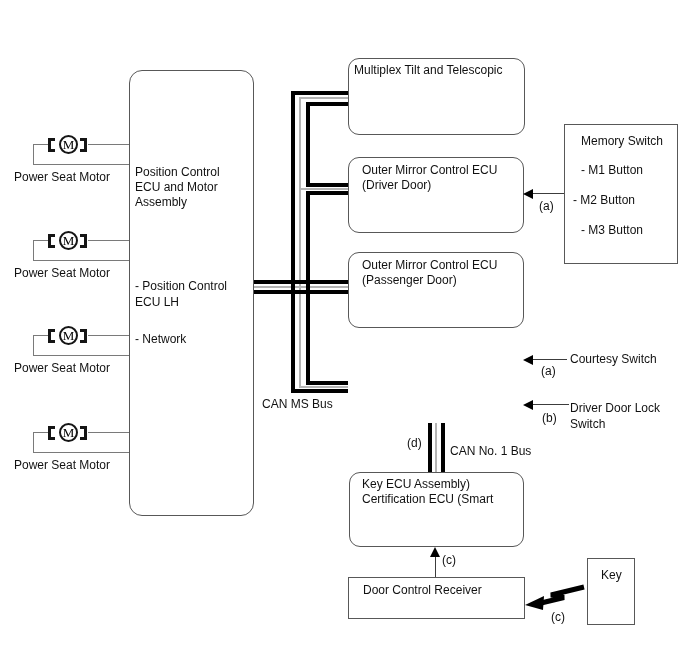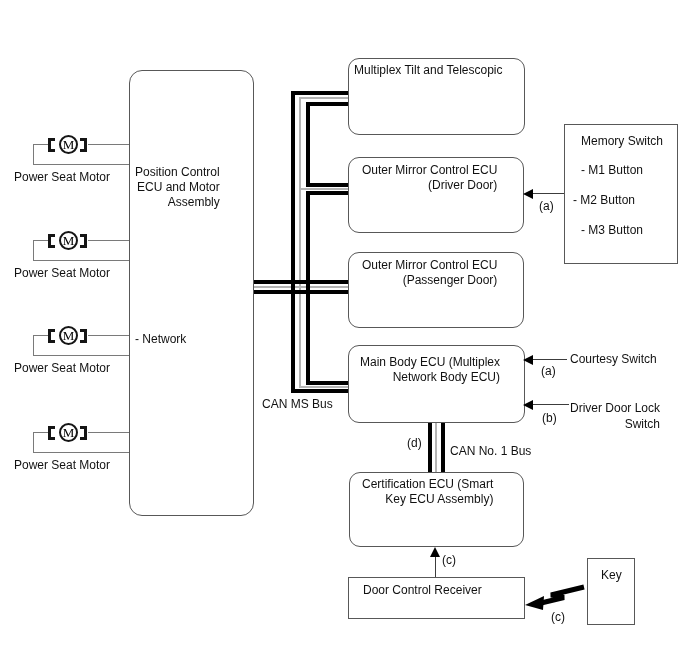--- a/index.html
+++ b/index.html
@@ -2,21 +2,21 @@
 <html><head>
 <meta charset="utf-8">
 <style>
   html,body{margin:0;padding:0;background:#fff;}
   .stage{position:relative;width:690px;height:659px;background:#ffffff;overflow:hidden;
          font-family:"Liberation Sans","DejaVu Sans",sans-serif;font-size:12px;color:#111;}
   
   .box{position:absolute;box-sizing:border-box;border:1px solid #585858;border-radius:11px;background:#fff;}
   .sq{border-radius:0;}
   
-  .t{position:absolute;line-height:15px;white-space:nowrap;text-align:right;}
+  .t{position:absolute;line-height:15px;white-space:nowrap;}
   
   .bk{position:absolute;background:#000;}
   .gy{position:absolute;background:#b4b4b4;}
   
   .ln{position:absolute;background:#3c3c3c;}
   .gln{position:absolute;background:#7a7a7a;}
   
   .ah-l{position:absolute;width:0;height:0;border-top:5px solid transparent;border-bottom:5px solid transparent;border-right:10px solid #000;}
   .ah-u{position:absolute;width:0;height:0;border-left:5px solid transparent;border-right:5px solid transparent;border-bottom:10px solid #000;}
   
@@ -100,20 +100,24 @@
     <div class="bk" style="left:428px;top:423px;width:4px;height:49px"></div>
     <div class="bk" style="left:441px;top:423px;width:4px;height:49px"></div>
   </div>
 
   <div class="box" style="left:129px;top:70px;width:125px;height:446px;border-radius:13px"></div>
   <div class="t" style="left:135px;top:165px">
     <div>Position Control</div>
     <div>ECU and Motor</div>
     <div>Assembly</div>
   </div>
+  <div class="t" style="left:135px;top:278px;line-height:16px">
+    <div>- Position Control</div>
+    <div>ECU LH</div>
+  </div>
   <div class="t" style="left:135px;top:332px">- Network</div>
 
   <div class="box" style="left:348px;top:58px;width:177px;height:77px">
     <div class="t" style="left:5px;top:4px">
       <div>Multiplex Tilt and Telescopic</div>
     </div>
   </div>
 
   <div class="box" style="left:348px;top:157px;width:176px;height:76px">
     <div class="t" style="left:13px;top:5px">
@@ -122,38 +126,32 @@
     </div>
   </div>
 
   <div class="box" style="left:348px;top:252px;width:176px;height:76px">
     <div class="t" style="left:13px;top:5px">
       <div>Outer Mirror Control ECU</div>
       <div>(Passenger Door)</div>
     </div>
   </div>
 
-  <div class="box" style="left:348px;top:345px;width:177px;height:78px">
-    <div class="t" style="left:11px;top:9px">
-      <div>Main Body ECU (Multiplex</div>
-      <div>Network Body ECU)</div>
-    </div>
-  </div>
 
   <div class="box sq" style="left:564px;top:124px;width:114px;height:140px">
     <div class="t" style="left:16px;top:9px">Memory Switch</div>
     <div class="t" style="left:16px;top:38px">- M1 Button</div>
     <div class="t" style="left:8px;top:68px">- M2 Button</div>
     <div class="t" style="left:16px;top:98px">- M3 Button</div>
   </div>
 
   <div class="box" style="left:349px;top:472px;width:175px;height:75px">
     <div class="t" style="left:12px;top:4px">
+      <div>Key ECU Assembly)</div>
       <div>Certification ECU (Smart</div>
-      <div>Key ECU Assembly)</div>
     </div>
   </div>
 
   <div class="box sq" style="left:587px;top:558px;width:48px;height:67px">
     <div class="t" style="left:13px;top:9px">Key</div>
   </div>
 
   <div class="box sq" style="left:348px;top:577px;width:177px;height:42px">
     <div class="t" style="left:14px;top:5px">Door Control Receiver</div>
   </div>

